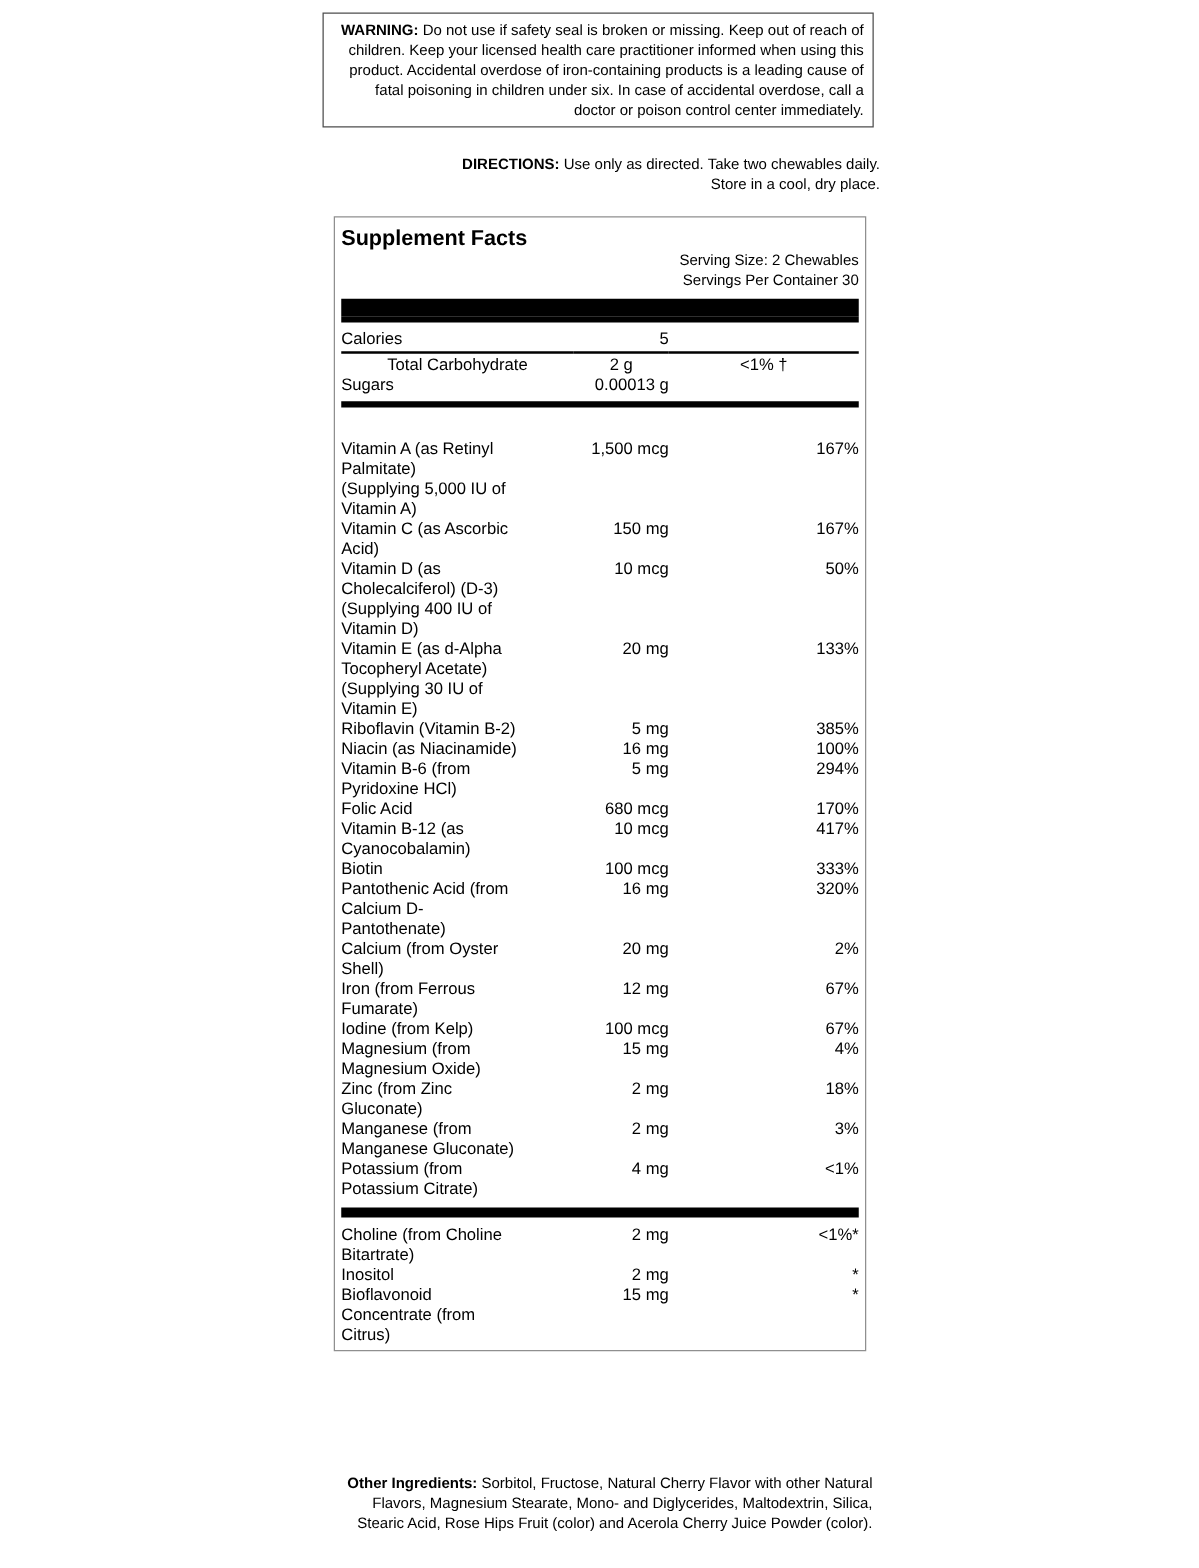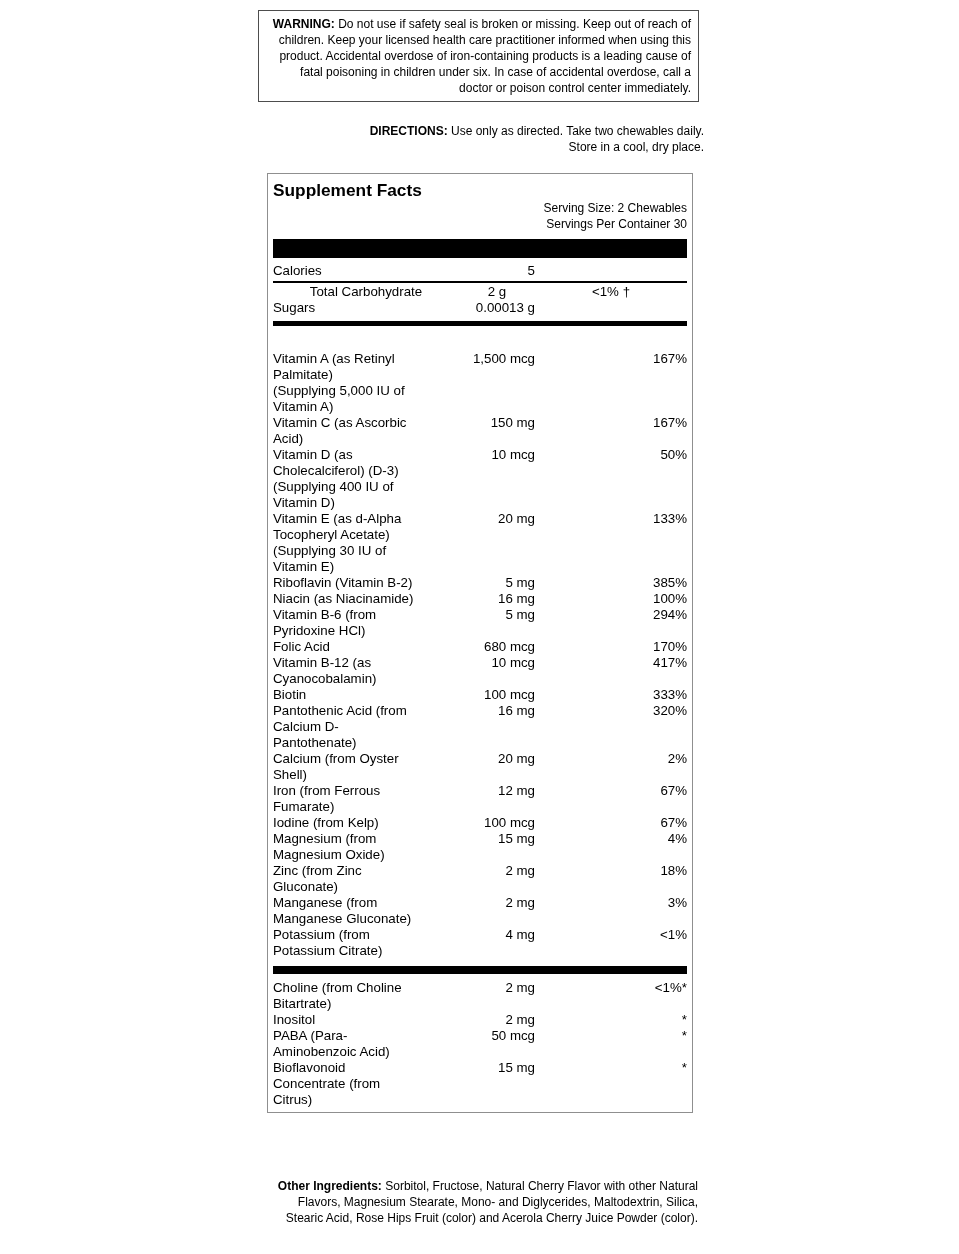--- a/index.html
+++ b/index.html
@@ -298,26 +298,20 @@
     <td class="a">2 mg</td>
     <td class="d">&lt;1%*</td>
   </tr>
 
   <tr>
     <td class="n">Inositol</td>
     <td class="a">2 mg</td>
     <td class="d">*</td>
   </tr>
 
-  <tr>
-    <td class="n">PABA (Para-
-Aminobenzoic Acid)</td>
-    <td class="a">50 mcg</td>
-    <td class="d">*</td>
-  </tr>
 
   <tr>
     <td class="n">Bioflavonoid
 Concentrate (from
 Citrus)</td>
     <td class="a">15 mg</td>
     <td class="d">*</td>
   </tr>
 </tbody>
     </table>

